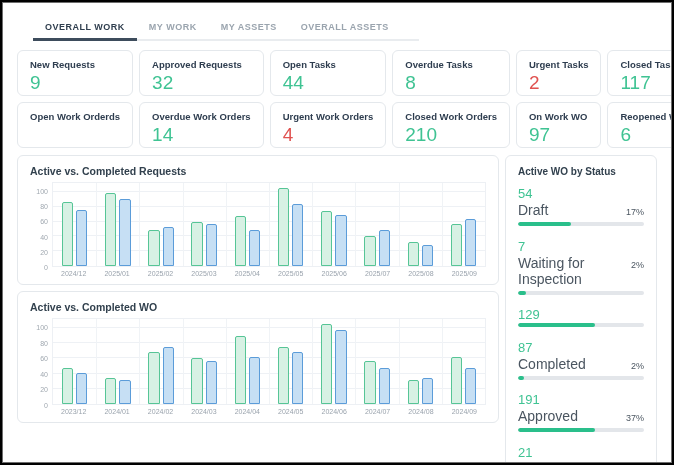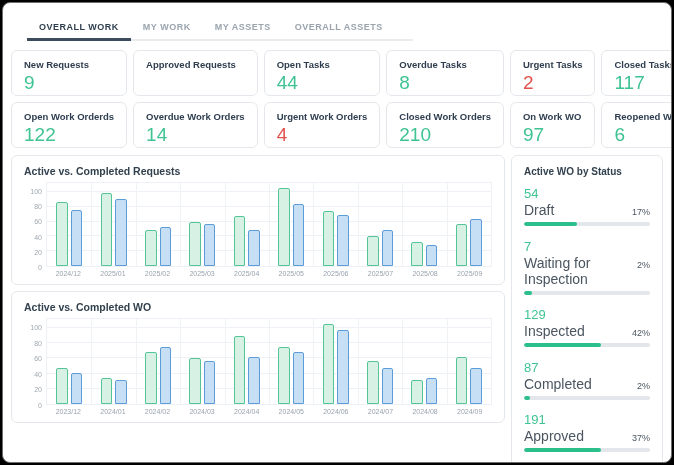--- a/index.html
+++ b/index.html
@@ -1,18 +1,18 @@
 <!DOCTYPE html>
 <html><head>
 <meta charset="utf-8">
 <style>
   * { margin:0; padding:0; box-sizing:border-box; }
   html,body { width:674px; height:465px; }
   body { background:#000; font-family:"Liberation Sans", sans-serif; position:relative; }
-  .window { position:absolute; inset:2px; background:#fff; border:1px solid #6e6e6e; border-radius:8px; overflow:hidden; padding:12px 8px; }
+  .window { position:absolute; inset:2px; background:#fff; border:1px solid #6e6e6e; border-radius:0; overflow:hidden; padding:12px 14px; }
 
   
   .tab-bar { display:inline-flex; margin-left:16px; border-bottom:2px solid #e9ecef; padding-right:18px; }
   .tab { font-size:9px; font-weight:700; letter-spacing:.5px; color:#9aa4ae; padding:7px 12px 6px; margin-bottom:-2px; border-bottom:3px solid transparent; cursor:pointer; white-space:nowrap; }
   .tab.active { color:#2f3e4e; border-bottom-color:#3d4c5c; }
 
   
   .kpi-grid { display:grid; grid-template-columns:repeat(6,1fr); gap:6px; margin-top:9px; }
   .kpi-card { background:#fff; border:1px solid #e4e8ec; border-radius:6px; padding:8px 12px 6px; height:46px; }
   .kpi-label { font-size:9.5px; font-weight:700; color:#2e3d4f; margin-bottom:2px; white-space:nowrap; }
@@ -65,40 +65,40 @@
       <div class="tab">OVERALL ASSETS</div>
     </div>
 
   <div class="kpi-grid">
       <div class="kpi-card">
         <div class="kpi-label">New Requests</div>
         <div class="kpi-value green">9</div>
       </div>
       <div class="kpi-card">
         <div class="kpi-label">Approved Requests</div>
+        <div class="kpi-value green">32</div>
       </div>
       <div class="kpi-card">
         <div class="kpi-label">Open Tasks</div>
         <div class="kpi-value green">44</div>
       </div>
       <div class="kpi-card">
         <div class="kpi-label">Overdue Tasks</div>
         <div class="kpi-value green">8</div>
       </div>
       <div class="kpi-card">
         <div class="kpi-label">Urgent Tasks</div>
         <div class="kpi-value red">2</div>
       </div>
       <div class="kpi-card">
         <div class="kpi-label">Closed Tasks</div>
         <div class="kpi-value green">117</div>
       </div>
       <div class="kpi-card">
         <div class="kpi-label">Open Work Orderds</div>
-        <div class="kpi-value green">122</div>
       </div>
       <div class="kpi-card">
         <div class="kpi-label">Overdue Work Orders</div>
         <div class="kpi-value green">14</div>
       </div>
       <div class="kpi-card">
         <div class="kpi-label">Urgent Work Orders</div>
         <div class="kpi-value red">4</div>
       </div>
       <div class="kpi-card">
@@ -306,24 +306,20 @@
             <div class="status-row">
               <span class="status-label">Waiting for Inspection</span>
               <span class="status-pct">2%</span>
             </div>
             <div class="progress-track">
               <div class="progress-fill" style="width: 6%;"></div>
             </div>
           </div>
           <div class="status-item">
             <div class="status-value">129</div>
-            <div class="status-row">
-              <span class="status-label">Inspected</span>
-              <span class="status-pct">42%</span>
-            </div>
             <div class="progress-track">
               <div class="progress-fill" style="width: 61%;"></div>
             </div>
           </div>
           <div class="status-item">
             <div class="status-value">87</div>
             <div class="status-row">
               <span class="status-label">Completed</span>
               <span class="status-pct">2%</span>
             </div>

